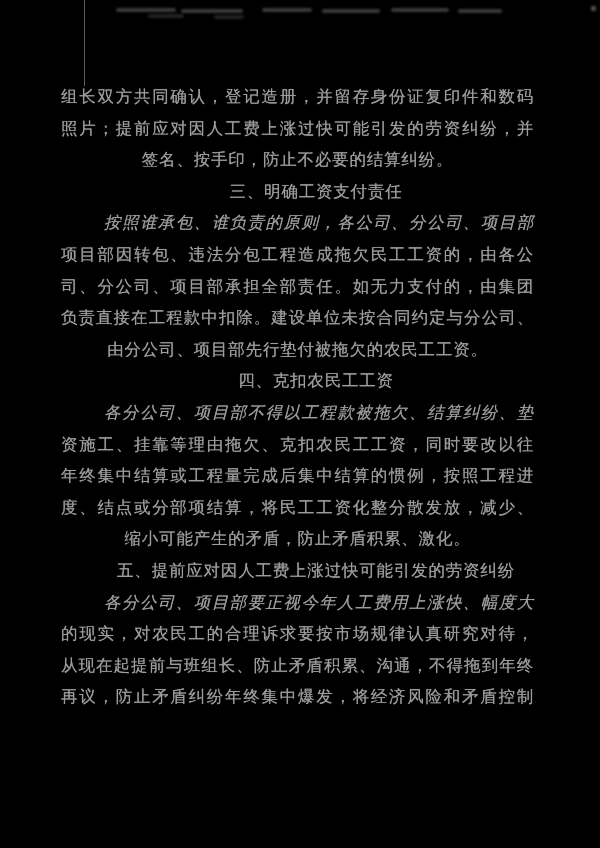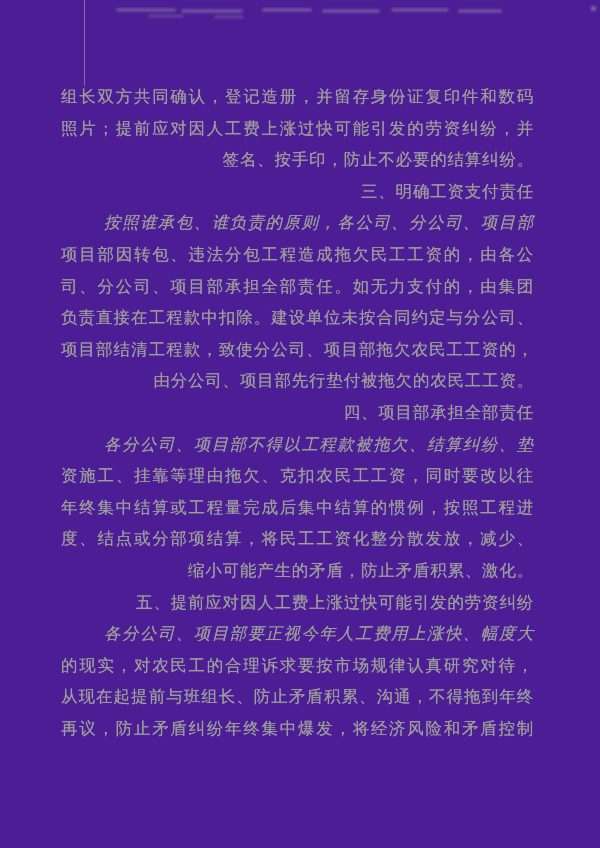--- a/index.html
+++ b/index.html
@@ -8,21 +8,21 @@
     width: 600px;
     height: 848px;
     background: #ffffff;
     overflow: hidden;
     font-family: "Liberation Serif", "DejaVu Serif", serif;
   }
   .page {
     position: relative;
     width: 600px;
     height: 848px;
-    background: #4c1d95;
+    background: #000000;
   }
   
   .ghost {
     position: absolute;
     height: 4px;
     border-radius: 2px;
     background: rgba(178, 178, 178, 0.32);
     filter: blur(1.2px);
   }
   .fold-line {
@@ -46,21 +46,21 @@
     top: 81px;
     width: 473px;
   }
   .line {
     height: 31.6px;
     line-height: 31.6px;
     font-size: 16.5px;
     letter-spacing: 0.8px;
     color: #9c9c9c;
     text-shadow: 0 0 0.7px rgba(158, 158, 158, 0.85);
-    text-align: right;
+    text-align: center;
   }
   .line.justify {
     text-align: justify;
     text-align-last: justify;
     text-justify: inter-character;
   }
   .line.para-start { text-indent: 43px; font-style: italic; }
   .line.heading    { text-indent: 37px; }
 </style>
 </head>
@@ -83,23 +83,22 @@
 
   <div class="text-block" id="text-block">
       <div class="line justify">组长双方共同确认，登记造册，并留存身份证复印件和数码</div>
       <div class="line justify">照片；提前应对因人工费上涨过快可能引发的劳资纠纷，并</div>
       <div class="line">签名、按手印，防止不必要的结算纠纷。</div>
       <div class="line heading">三、明确工资支付责任</div>
       <div class="line para-start justify">按照谁承包、谁负责的原则，各公司、分公司、项目部</div>
       <div class="line justify">项目部因转包、违法分包工程造成拖欠民工工资的，由各公</div>
       <div class="line justify">司、分公司、项目部承担全部责任。如无力支付的，由集团</div>
       <div class="line justify">负责直接在工程款中扣除。建设单位未按合同约定与分公司、</div>
-      <div class="line justify">项目部结清工程款，致使分公司、项目部拖欠农民工工资的，</div>
       <div class="line">由分公司、项目部先行垫付被拖欠的农民工工资。</div>
-      <div class="line heading">四、项目部承担全部责任</div>
+      <div class="line heading">四、克扣农民工工资</div>
       <div class="line para-start justify">各分公司、项目部不得以工程款被拖欠、结算纠纷、垫</div>
       <div class="line justify">资施工、挂靠等理由拖欠、克扣农民工工资，同时要改以往</div>
       <div class="line justify">年终集中结算或工程量完成后集中结算的惯例，按照工程进</div>
       <div class="line justify">度、结点或分部项结算，将民工工资化整分散发放，减少、</div>
       <div class="line">缩小可能产生的矛盾，防止矛盾积累、激化。</div>
       <div class="line heading">五、提前应对因人工费上涨过快可能引发的劳资纠纷</div>
       <div class="line para-start justify">各分公司、项目部要正视今年人工费用上涨快、幅度大</div>
       <div class="line justify">的现实，对农民工的合理诉求要按市场规律认真研究对待，</div>
       <div class="line justify">从现在起提前与班组长、防止矛盾积累、沟通，不得拖到年终</div>
       <div class="line justify">再议，防止矛盾纠纷年终集中爆发，将经济风险和矛盾控制</div>

